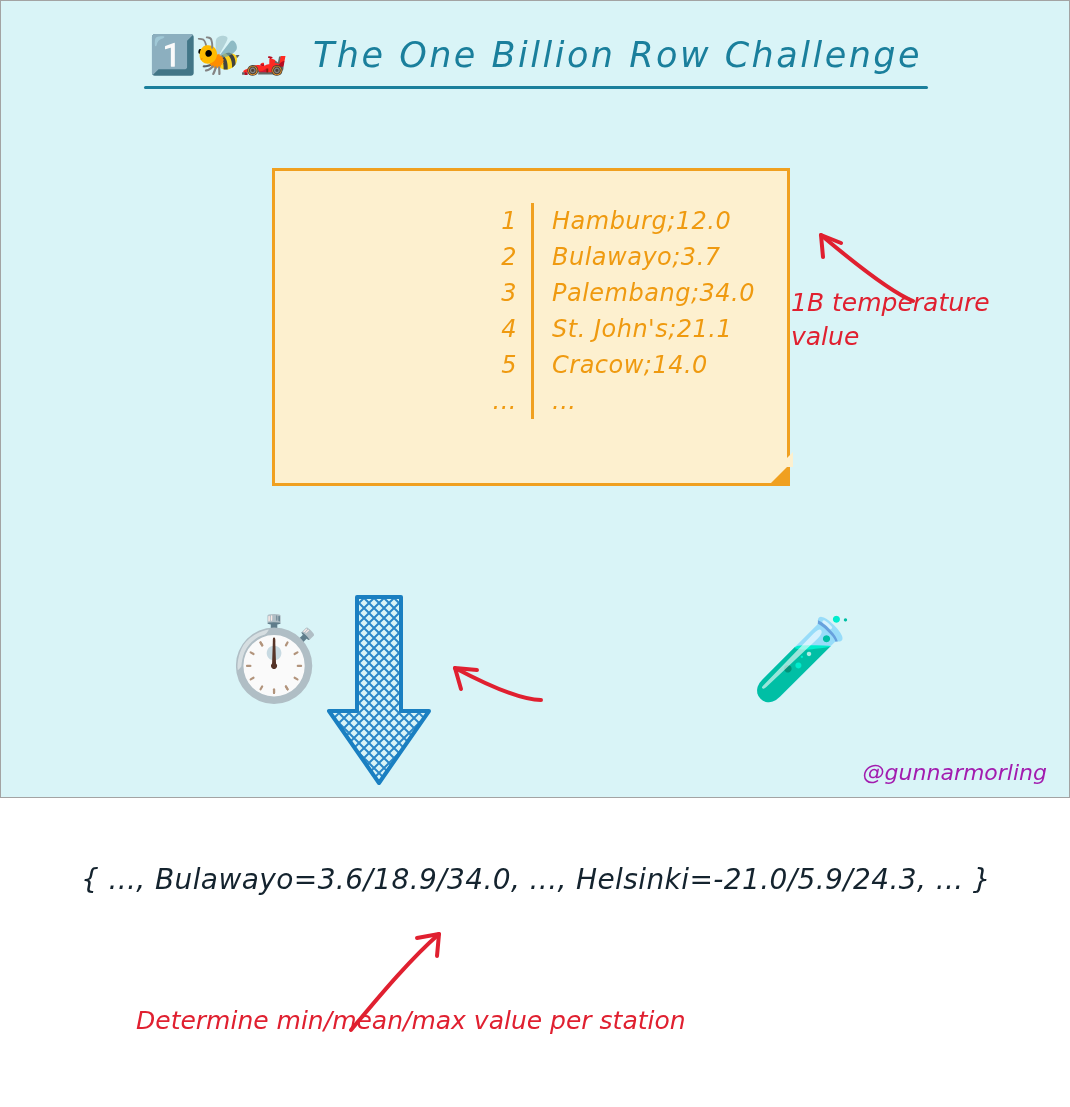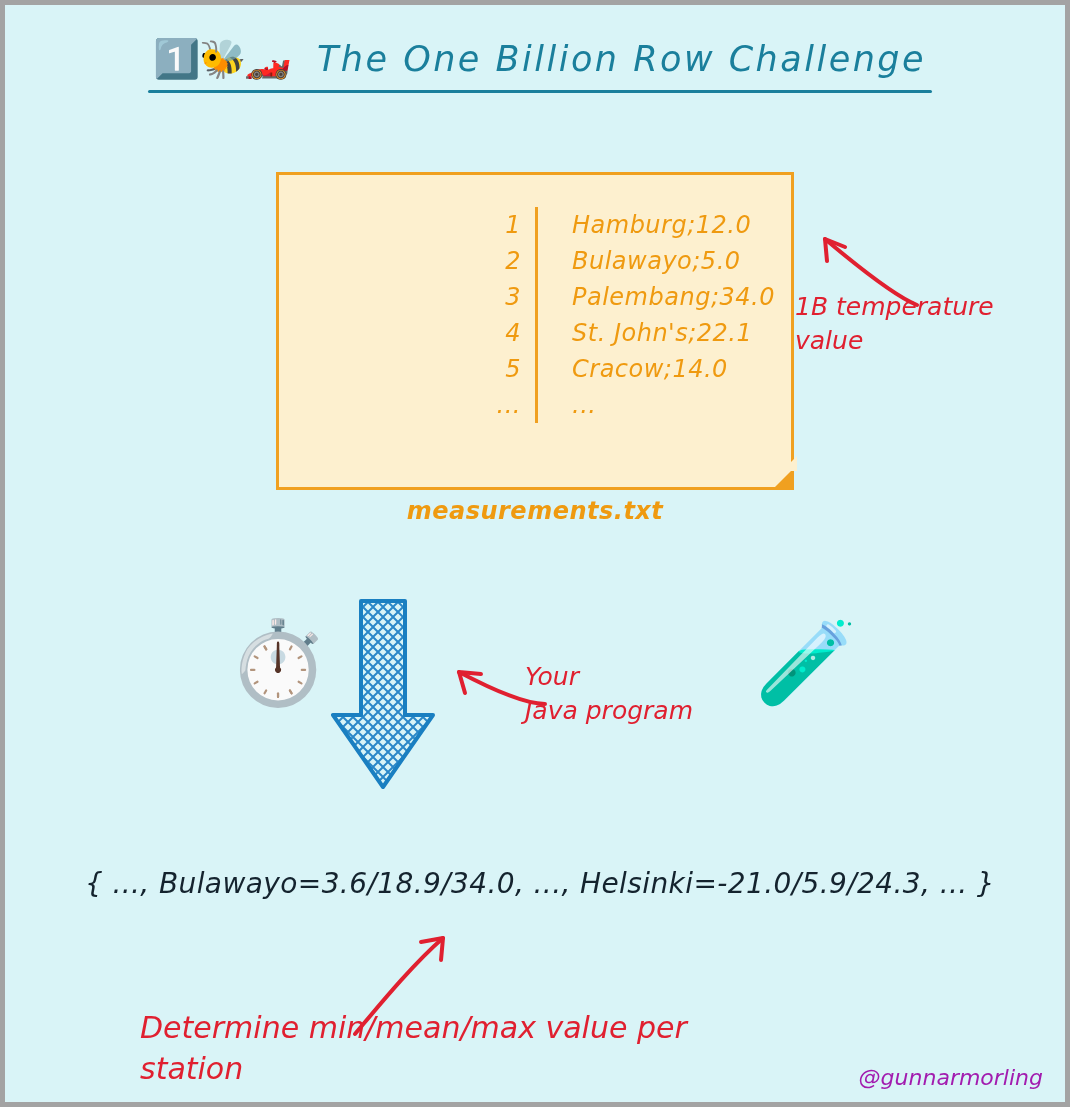--- a/index.html
+++ b/index.html
@@ -10,24 +10,24 @@
     width: 1070px;
     height: 1107px;
     background: #ffffff;
     font-family: "DejaVu Sans", sans-serif;
     overflow: hidden;
   }
 
   #canvas {
     position: relative;
     width: 1070px;
-    height: 1107px;
+    height: 798px;
     background: #d9f4f7;
     box-sizing: border-box;
-    border: 5px solid #a3a3a3;
+    border: 1px solid #a3a3a3;
   }
 
   
   #title-row {
     position: absolute;
     left: 0;
     top: 34px;
     width: 1070px;
     text-align: center;
   }
@@ -108,21 +108,21 @@
     white-space: nowrap;
   }
   #rows td.num {
     text-align: right;
     width: 242px;
     padding-right: 14px;
     letter-spacing: 0.5px;
   }
   #rows td.val {
     text-align: left;
-    padding-left: 34px;
+    padding-left: 18px;
     border-left: 3px solid #f0a020;
     letter-spacing: 0.5px;
   }
 
   #file-name {
     position: absolute;
     left: 271px;
     top: 492px;
     width: 518px;
     text-align: center;
@@ -152,21 +152,21 @@
   #annot-java {
     left: 520px;
     top: 655px;
     width: 230px;
     font-size: 25px;
   }
   #annot-determine {
     left: 60px;
     top: 1003px;
     width: 700px;
-    font-size: 30px;
+    font-size: 25px;
     text-align: left;
     padding-left: 75px;
     box-sizing: border-box;
   }
 
   .arrow-svg {
     position: absolute;
     overflow: visible;
   }
   #arrow-1b { left: 800px; top: 222px; }
@@ -234,46 +234,45 @@
 
   <div id="file-card">
     <table id="rows">
       <tbody>
         <tr>
           <td class="num">1</td>
           <td class="val">Hamburg;12.0</td>
         </tr>
         <tr>
           <td class="num">2</td>
-          <td class="val">Bulawayo;5.0</td>
+          <td class="val">Bulawayo;3.7</td>
         </tr>
         <tr>
           <td class="num">3</td>
           <td class="val">Palembang;34.0</td>
         </tr>
         <tr>
           <td class="num">4</td>
-          <td class="val">St. John's;22.1</td>
+          <td class="val">St. John's;21.1</td>
         </tr>
         <tr>
           <td class="num">5</td>
           <td class="val">Cracow;14.0</td>
         </tr>
         <tr>
           <td class="num">...</td>
           <td class="val">...</td>
         </tr>
       </tbody>
     </table>
     <div id="file-dogear">
       <div id="file-dogear-inner"></div>
     </div>
   </div>
 
-  <div id="file-name">measurements.txt</div>
 
   <svg id="arrow-1b" class="arrow-svg" width="120" height="90" viewBox="0 0 120 90">
     <path d="M112,78 C92,70 58,44 20,12" stroke="#e02030" stroke-width="4" fill="none" stroke-linecap="round"></path>
     <path d="M20,12 L40,20 M20,12 L22,34" stroke="#e02030" stroke-width="4" fill="none" stroke-linecap="round"></path>
   </svg>
   <div class="annot" id="annot-1b">
     <span>1B temperature</span><br>
     <span>value</span>
   </div>
 
@@ -287,24 +286,20 @@
     </defs>
     <path d="M38,4 L82,4 L82,118 L110,118 L60,190 L10,118 L38,118 Z" fill="url(#hatch)" stroke="#1a7fc1" stroke-width="4" stroke-linejoin="round"></path>
   </svg>
 
   <div id="testtube">🧪</div>
 
   <svg id="arrow-java" class="arrow-svg" width="110" height="60" viewBox="0 0 110 60">
     <path d="M100,44 C80,44 48,30 14,12" stroke="#e02030" stroke-width="4" fill="none" stroke-linecap="round"></path>
     <path d="M14,12 L36,14 M14,12 L20,33" stroke="#e02030" stroke-width="4" fill="none" stroke-linecap="round"></path>
   </svg>
-  <div class="annot" id="annot-java">
-    <span>Your</span><br>
-    <span>Java program</span>
-  </div>
 
   <div id="result">{ ..., Bulawayo=3.6/18.9/34.0, ..., Helsinki=-21.0/5.9/24.3, ... }</div>
 
   <svg id="arrow-determine" class="arrow-svg" width="130" height="110" viewBox="0 0 130 110">
     <path d="M10,104 C32,78 66,36 98,8" stroke="#e02030" stroke-width="4" fill="none" stroke-linecap="round"></path>
     <path d="M98,8 L76,12 M98,8 L96,30" stroke="#e02030" stroke-width="4" fill="none" stroke-linecap="round"></path>
   </svg>
   <div class="annot" id="annot-determine">Determine min/mean/max value per station</div>
 
   <div id="handle">@gunnarmorling</div>

